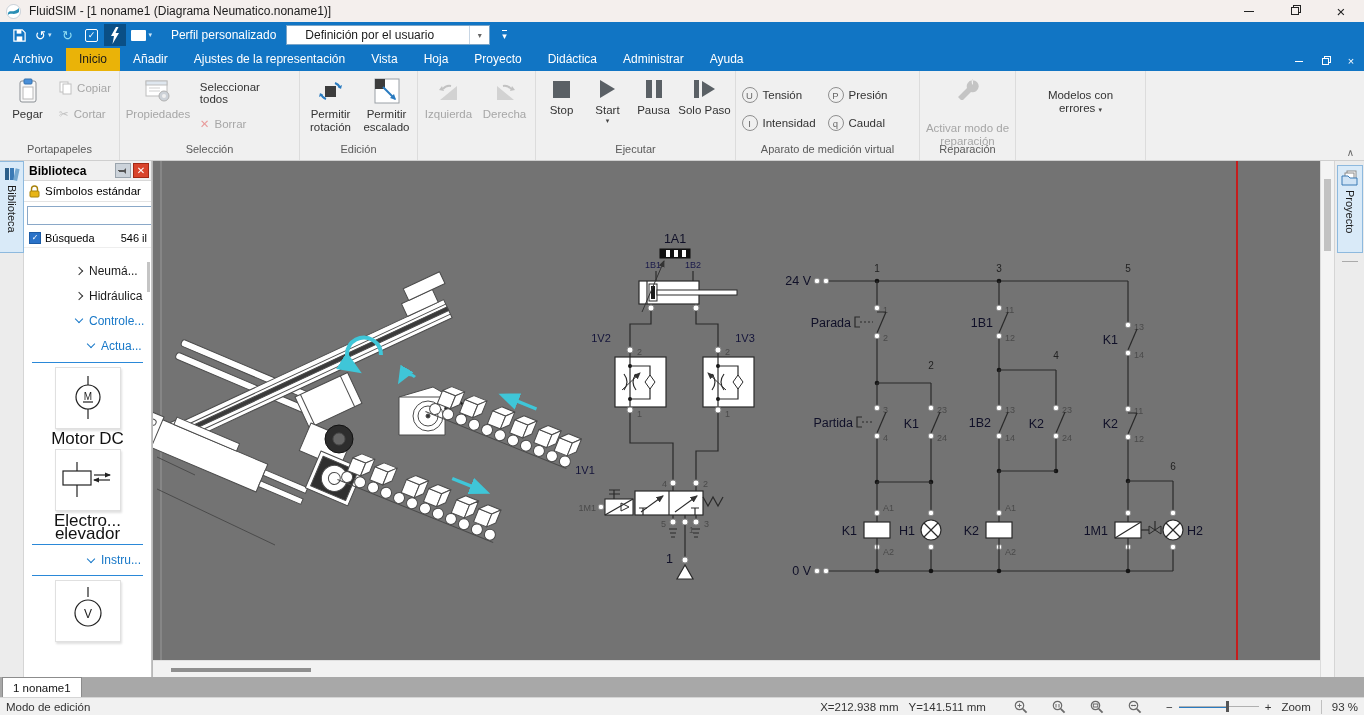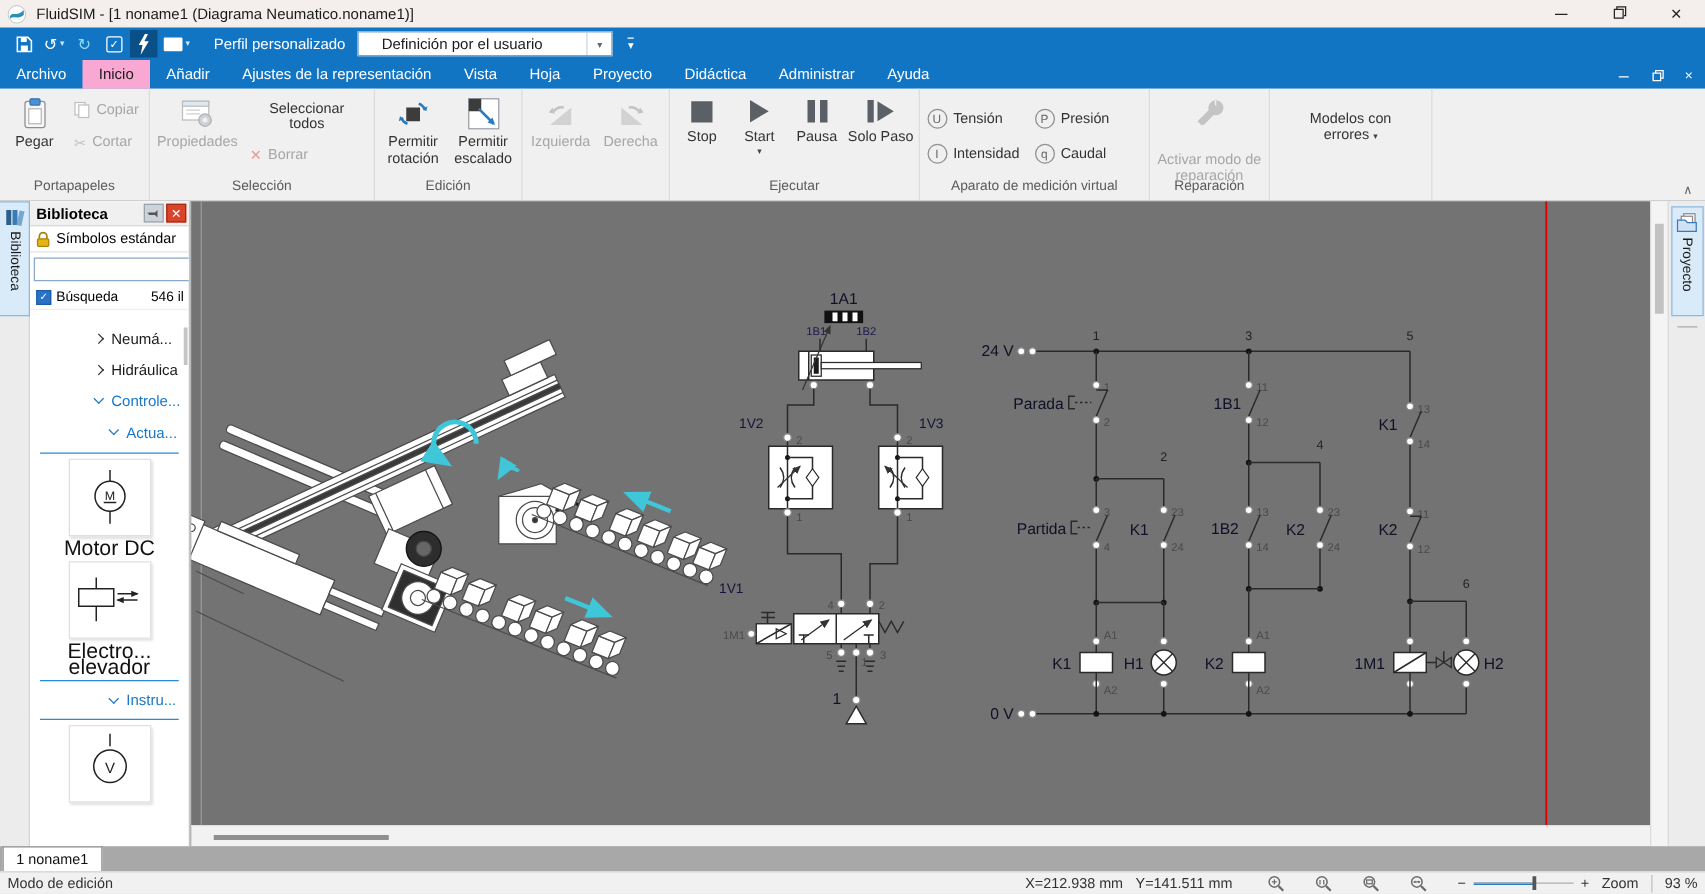--- a/index.html
+++ b/index.html
@@ -30,37 +30,37 @@
   .q-rect { width:15px; height:11px; background:#fff; border-radius:1px; }
   .profile-label { color:#fff; margin:0 8px 0 14px; }
   .combo { width:204px; height:20px; background:#fff; border:1px solid #7aa5c8; display:flex; align-items:center; }
   .combo .val { flex:1; padding-left:18px; color:#1a1a1a; }
   .combo .dd { width:20px; height:100%; border-left:1px solid #c8d6e4; display:flex; align-items:center; justify-content:center; color:#666; font-size:8px; }
   .qat-more { color:#fff; font-size:9px; margin-left:10px; border-top:1px solid #fff; line-height:8px; padding-top:1px; }
 
   
   .tabrow { position:absolute; top:48px; left:0; right:0; height:23px; background:#1175c4; display:flex; align-items:flex-end; }
   .rtab { padding:0 13px; height:23px; line-height:23px; color:#fff; font-size:12px; }
-  .rtab.active { background:#f9a8d4; color:#1a1a1a; }
+  .rtab.active { background:#eab308; color:#1a1a1a; }
   .tabrow .spacer { flex:1; }
   .dbtn { width:26px; height:20px; display:flex; align-items:center; justify-content:center; color:#fff; font-size:11px; }
   .dbtn .mini { width:8px; height:0; border-bottom:1px solid #fff; }
   .dbtn .restore { width:7px; height:7px; border:1px solid #fff; box-shadow:2px -2px 0 -1px #1175c4, 2px -2px 0 0 #fff; }
 
   
   .ribbon { position:absolute; top:71px; left:0; right:0; height:90px; background:#f0f0f0;
             border-bottom:1px solid #cfcfcf; display:flex; }
   .rgroup { border-right:1px solid #dcdcdc; display:flex; flex-direction:column; padding:2px 2px 0 2px; }
   .rgroup .content { flex:1; display:flex; align-items:flex-start; justify-content:center; }
   .rgroup .glabel { height:17px; text-align:center; font-size:11px; color:#5a5a5a; }
   .rbig { width:56px; height:68px; display:flex; flex-direction:column; align-items:center; padding-top:3px; }
   .rbig .ic { height:30px; display:flex; align-items:center; justify-content:center; }
   .rbig .lbl { font-size:11.5px; line-height:13px; text-align:center; color:#333; margin-top:2px; }
   .rbig.disabled .lbl { color:#a6a6a6; }
-  .rsmall-col { display:flex; flex-direction:column; justify-content:flex-start; padding-top:6px; gap:8px;text-align:center; }
+  .rsmall-col { display:flex; flex-direction:column; justify-content:flex-start; padding-top:6px; gap:8px; }
   .rsmall { display:flex; align-items:center; gap:5px; font-size:11.5px; color:#333; padding:2px 6px; }
   .rsmall.disabled { color:#a6a6a6; }
   .exe-ic { height:26px; display:flex; align-items:center; justify-content:center; }
   .stop-sq { width:17px; height:17px; background:#5a6065; }
   .play-tri { width:0; height:0; border-left:15px solid #5a6065; border-top:9px solid transparent; border-bottom:9px solid transparent; }
   .pause-bars { display:flex; gap:4px; }
   .pause-bars i { width:6px; height:18px; background:#5a6065; }
   .step { display:flex; gap:3px; align-items:center; }
   .step i { width:5px; height:18px; background:#5a6065; }
   .mgrid { display:grid; grid-template-columns:86px 86px; grid-auto-rows:28px; align-items:center; padding-top:8px; }

